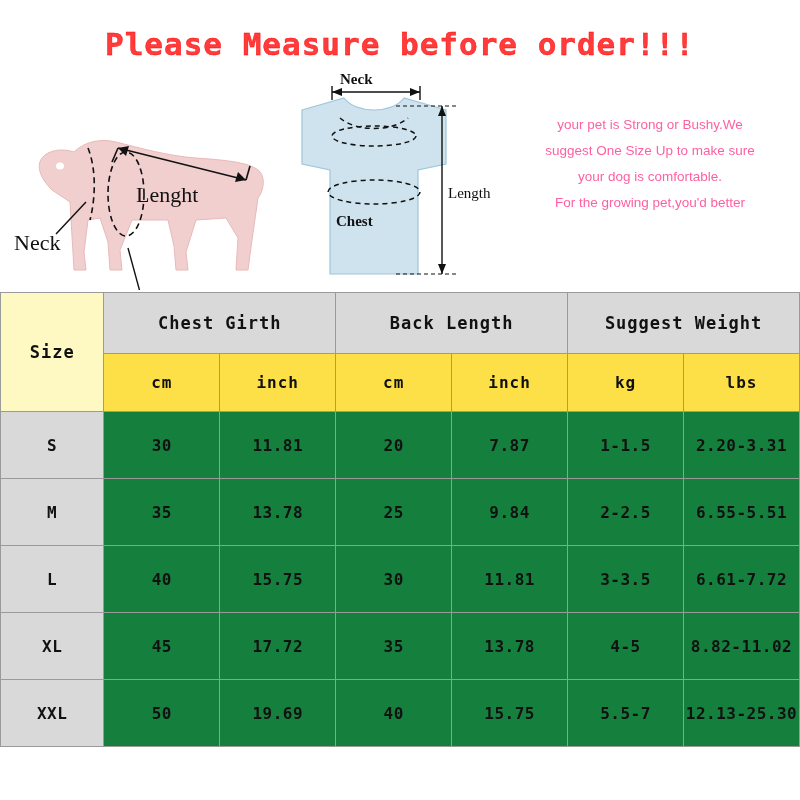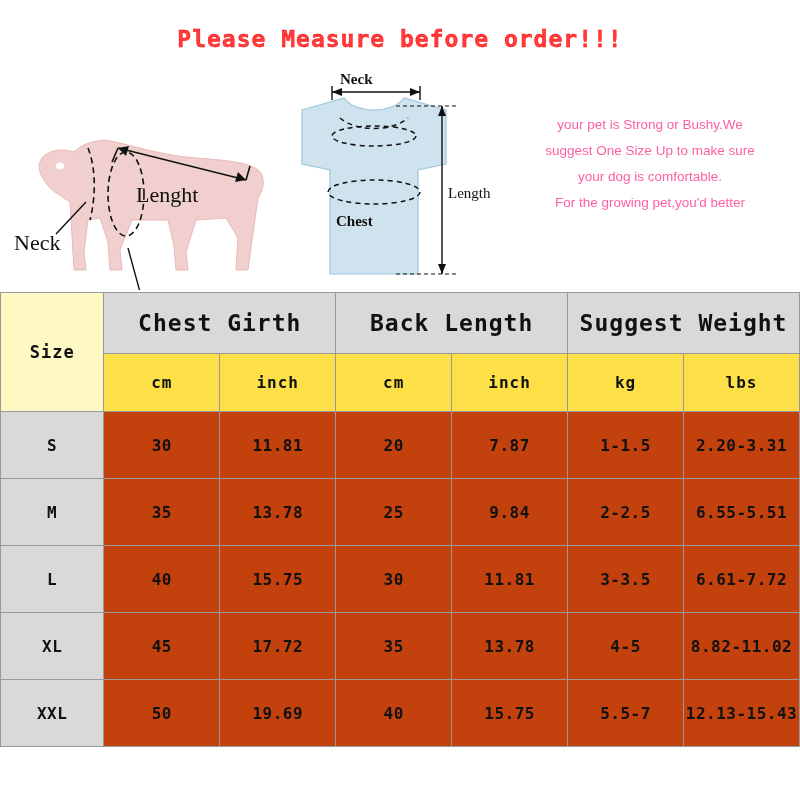--- a/index.html
+++ b/index.html
@@ -22,21 +22,21 @@
 
   
   .title {
     position: absolute;
     top: 26px;
     left: 0;
     width: 800px;
     text-align: center;
     font-family: "DejaVu Sans Mono", monospace;
     font-weight: bold;
-    font-size: 23px;
+    font-size: 31px;
     letter-spacing: 1px;
     color: #ff3b3b;
     -webkit-text-stroke: 0.4px #ff0000;
   }
 
   
   .illus {
     position: absolute;
     top: 70px;
     left: 0;
@@ -73,38 +73,38 @@
   table.size-table td, table.size-table th {
     border: 1px solid #9a9a9a;
     text-align: center;
     vertical-align: middle;
     font-weight: bold;
     color: #111;
   }
   .hdr-top td {
     background: #d9d9d9;
     height: 58px;
-    font-size: 23px;
+    font-size: 17px;
     letter-spacing: 1px;
   }
   .hdr-sub td {
     background: #fde047;
     height: 55px;
     font-size: 16px;
     letter-spacing: 1px;
   }
   td.size-cell {
     background: #fef9c3;
     font-size: 17px;
     letter-spacing: 1px;
   }
   .data-row td {
     height: 64px;
     font-size: 16px;
-    background: #c2410c;
+    background: #15803d;
     letter-spacing: 0.5px;
   }
   .data-row td.size-cell {
     background: #d9d9d9;
   }
   .col-size { width: 90px; }
   .col-num  { width: 101px; }
 </style>
 </head>
 <body>
@@ -240,19 +240,19 @@
           <td>4-5</td>
           <td>8.82-11.02</td>
         </tr>
         <tr class="data-row">
           <td class="size-cell">XXL</td>
           <td>50</td>
           <td>19.69</td>
           <td>40</td>
           <td>15.75</td>
           <td>5.5-7</td>
-          <td>12.13-15.43</td>
+          <td>12.13-25.30</td>
         </tr>
       </tbody>
     </table>
   </div>
 
 </div>
 
 </body></html>

